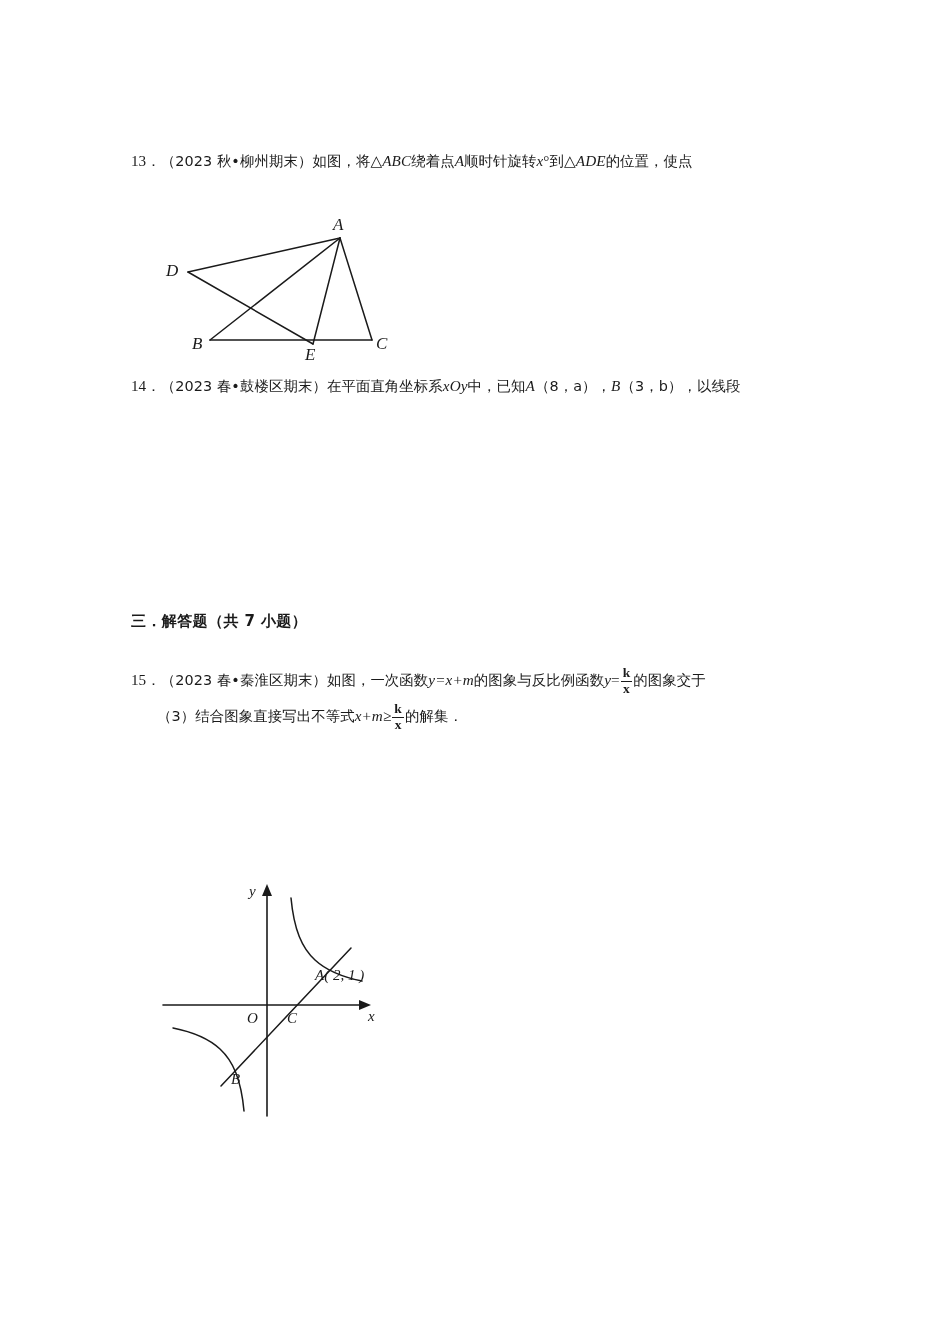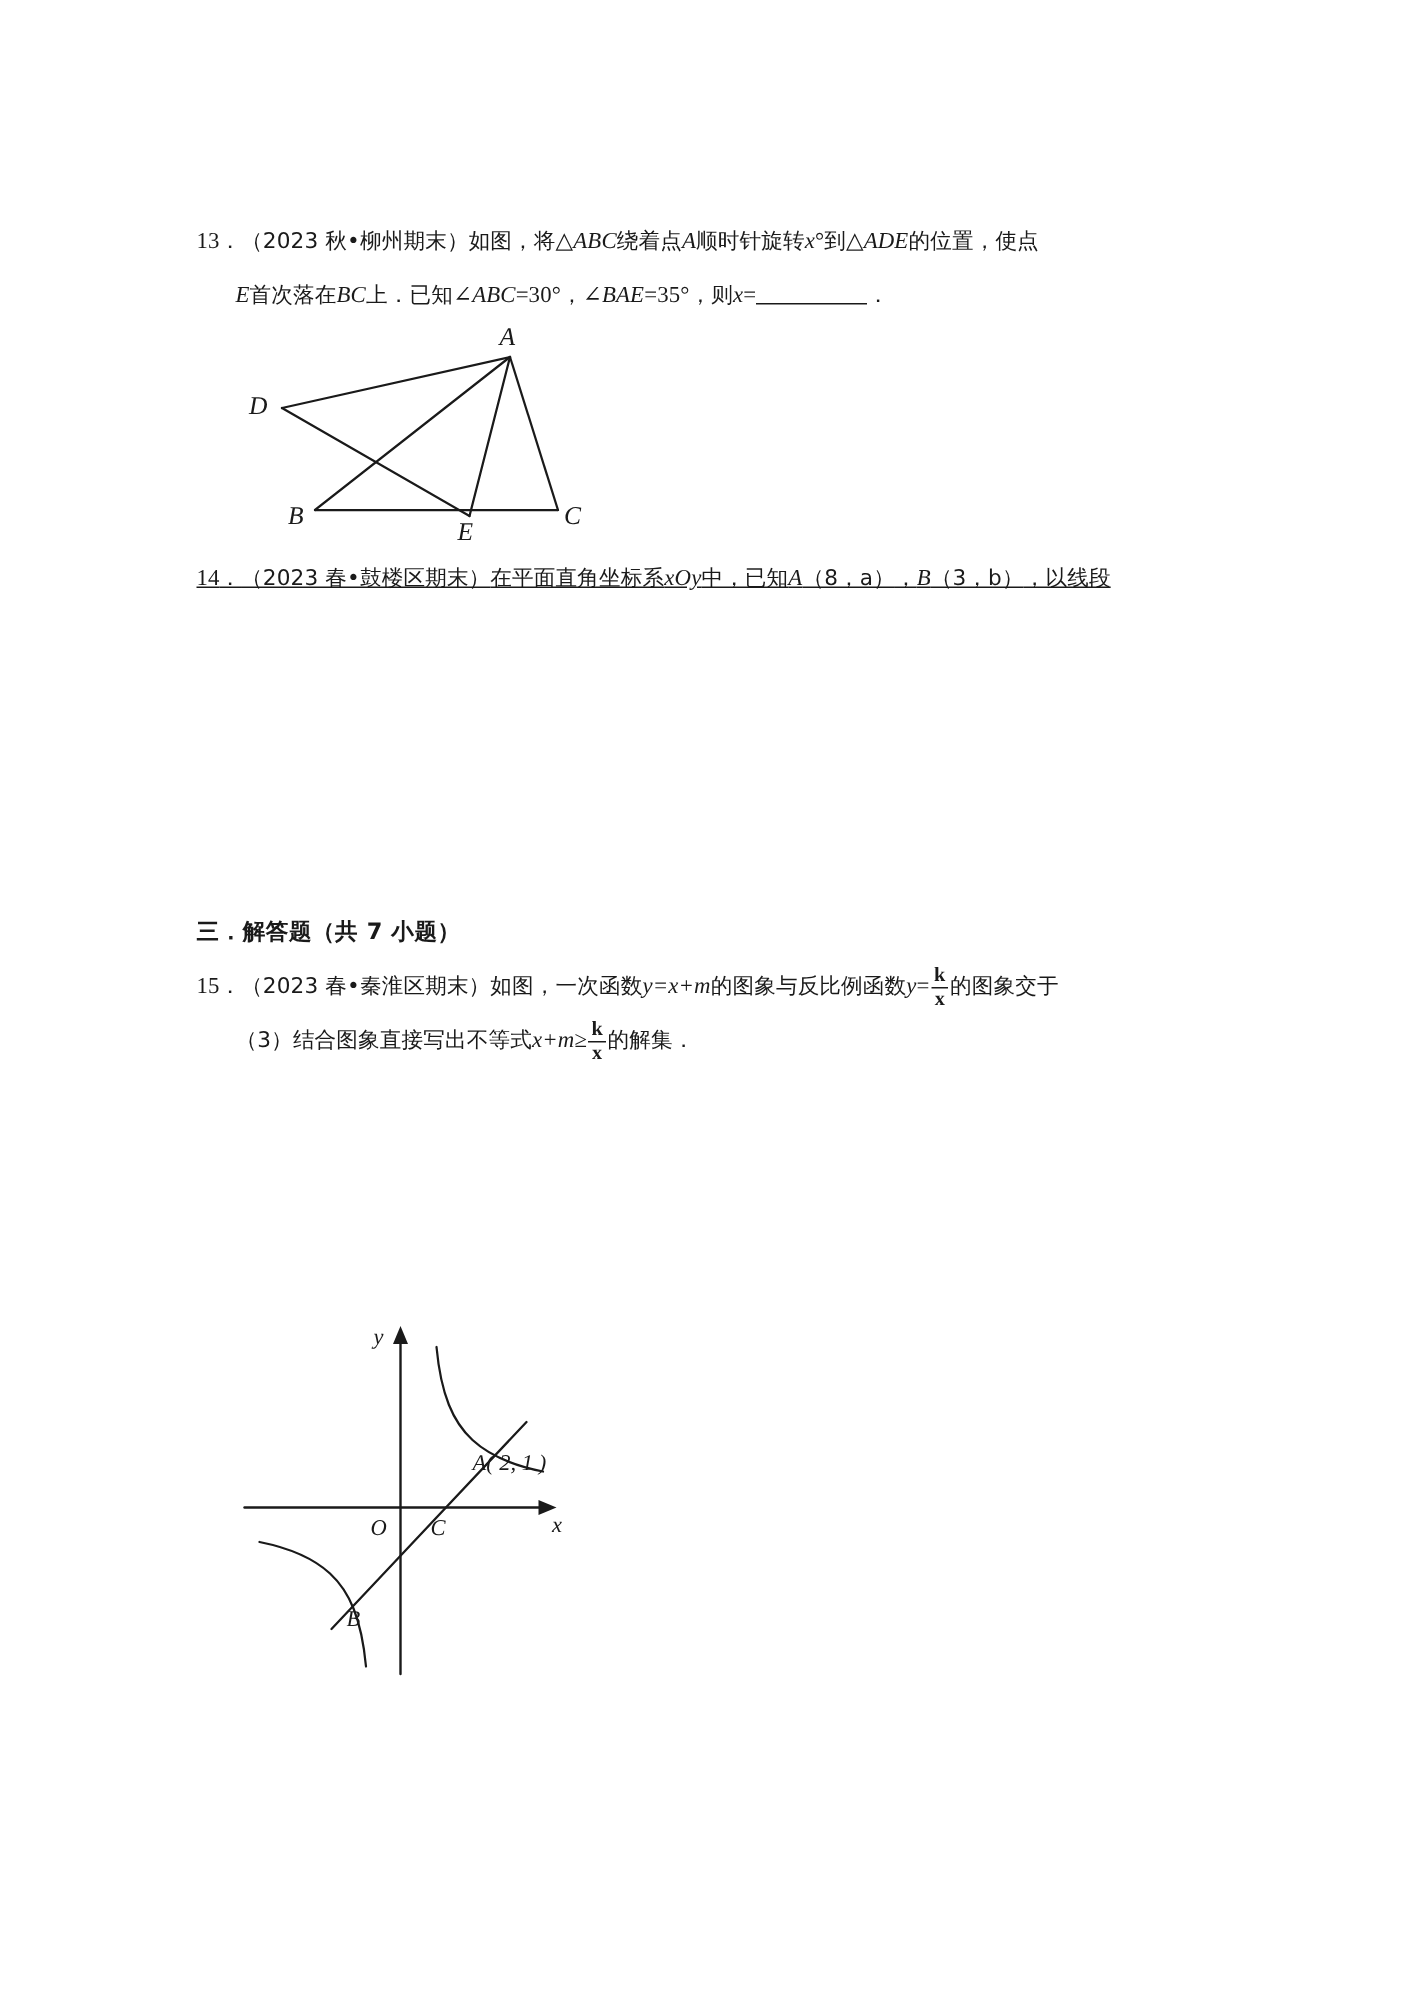--- a/index.html
+++ b/index.html
@@ -103,51 +103,48 @@
 </style>
 </head>
 <body>
 
 <div class="page">
 
   <div class="qblock" style="top:143px;">
     <div class="qline">
       <span class="num">13</span><span class="cn">．</span><span class="cn">（2023 秋•柳州期末）</span><span class="cn">如图，将</span><span class="it">△ABC</span><span class="cn">绕着点</span><span class="it">A</span><span class="cn">顺时针旋转</span><span class="it">x</span><span>°</span><span class="cn">到</span><span class="it">△ADE</span><span class="cn">的位置，使点</span>
     </div>
-    <div class="qline indent">
-      <span class="it">E</span><span class="cn">首次落在</span><span class="it">BC</span><span class="cn">上．已知</span><span class="it">∠ABC</span><span>=30°</span><span class="cn">，</span><span class="it">∠BAE</span><span>=35°</span><span class="cn">，</span><span class="cn">则</span><span class="it">x</span><span>=</span><span class="blank-s"></span><span class="cn">．</span>
-    </div>
   </div>
 
   <svg class="fig" style="left:150px; top:208px;" width="250" height="155" viewBox="0 0 250 155">
 
     <g stroke="#1a1a1a" stroke-width="1.5" fill="none" stroke-linecap="round">
       <line x1="60" y1="132" x2="222" y2="132"></line>
       <line x1="190" y1="30" x2="60" y2="132"></line>
       <line x1="190" y1="30" x2="222" y2="132"></line>
       <line x1="190" y1="30" x2="163" y2="136"></line>
       <line x1="190" y1="30" x2="38" y2="64"></line>
       <line x1="38" y1="64" x2="163" y2="136"></line>
     </g>
     <text x="183" y="22" font-size="17">A</text>
     <text x="16" y="68" font-size="17">D</text>
     <text x="42" y="141" font-size="17">B</text>
     <text x="155" y="152" font-size="17">E</text>
     <text x="226" y="141" font-size="17">C</text>
   </svg>
 
-  <div class="qblock" style="top:368px;text-decoration:underline;">
+  <div class="qblock" style="top:368px;">
     <div class="qline">
       <span class="num">14</span><span class="cn">．</span><span class="cn">（2023 春•鼓楼区期末）</span><span class="cn">在平面直角坐标系</span><span class="it">xOy</span><span class="cn">中，已知</span><span class="it">A</span><span class="cn">（8，a）</span><span class="cn">，</span><span class="it">B</span><span class="cn">（3，b）</span><span class="cn">，以线段</span>
     </div>
   </div>
 
   <div class="section-head" style="top:612px;text-align:center;">三．解答题（共 7 小题）</div>
 
-  <div class="qblock" style="top:640px;">
+  <div class="qblock" style="top:662px;">
     <div class="qline">
       <span class="num">15</span><span class="cn">．</span><span class="cn">（2023 春•秦淮区期末）</span><span class="cn">如图，一次函数</span><span class="it">y</span><span class="it">=x+m</span><span class="cn">的图象与反比例函数</span><span class="it">y</span><span>=</span><span class="frac"><span class="top">k</span><span class="bar"></span><span class="bot">x</span></span><span class="cn">的图象交于</span>
     </div>
     <div class="qline indent">
       <span class="cn">（3）</span><span class="cn">结合图象直接写出不等式</span><span class="it">x+m</span><span>≥</span><span class="frac"><span class="top">k</span><span class="bar"></span><span class="bot">x</span></span><span class="cn">的解集．</span>
     </div>
   </div>
 
   <svg class="fig" style="left:155px; top:878px;" width="235" height="245" viewBox="0 0 235 245">
 

